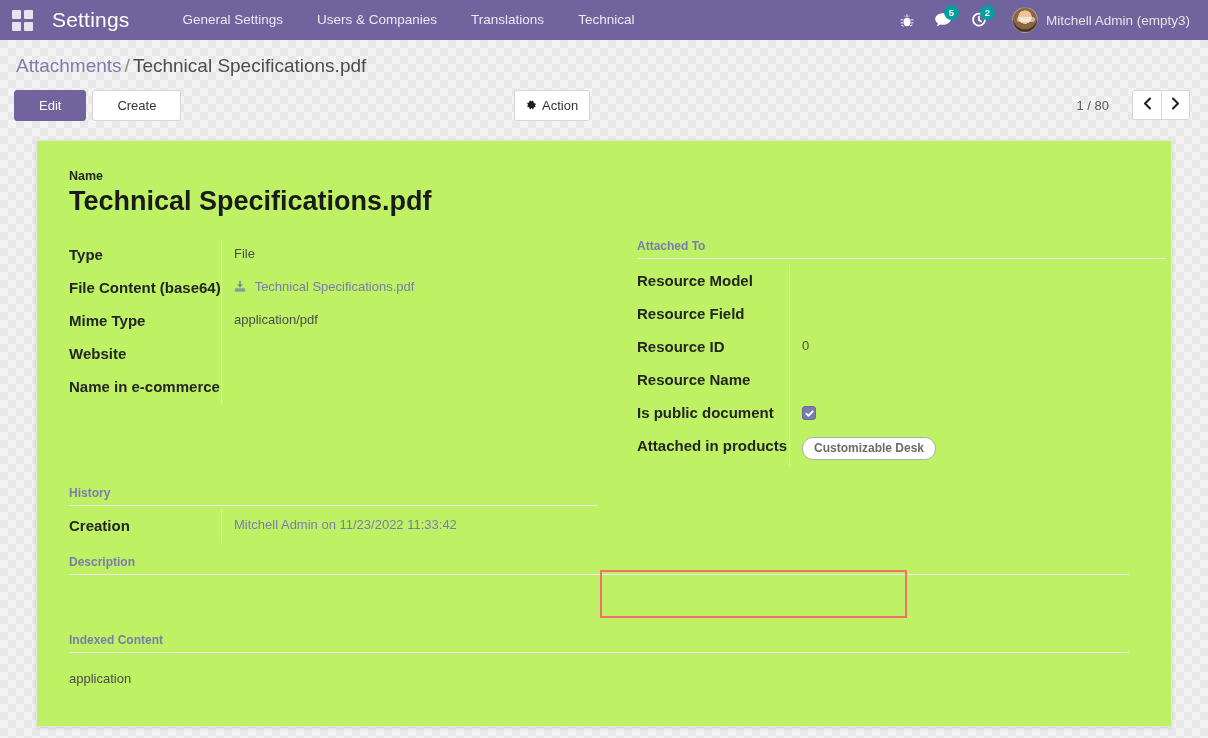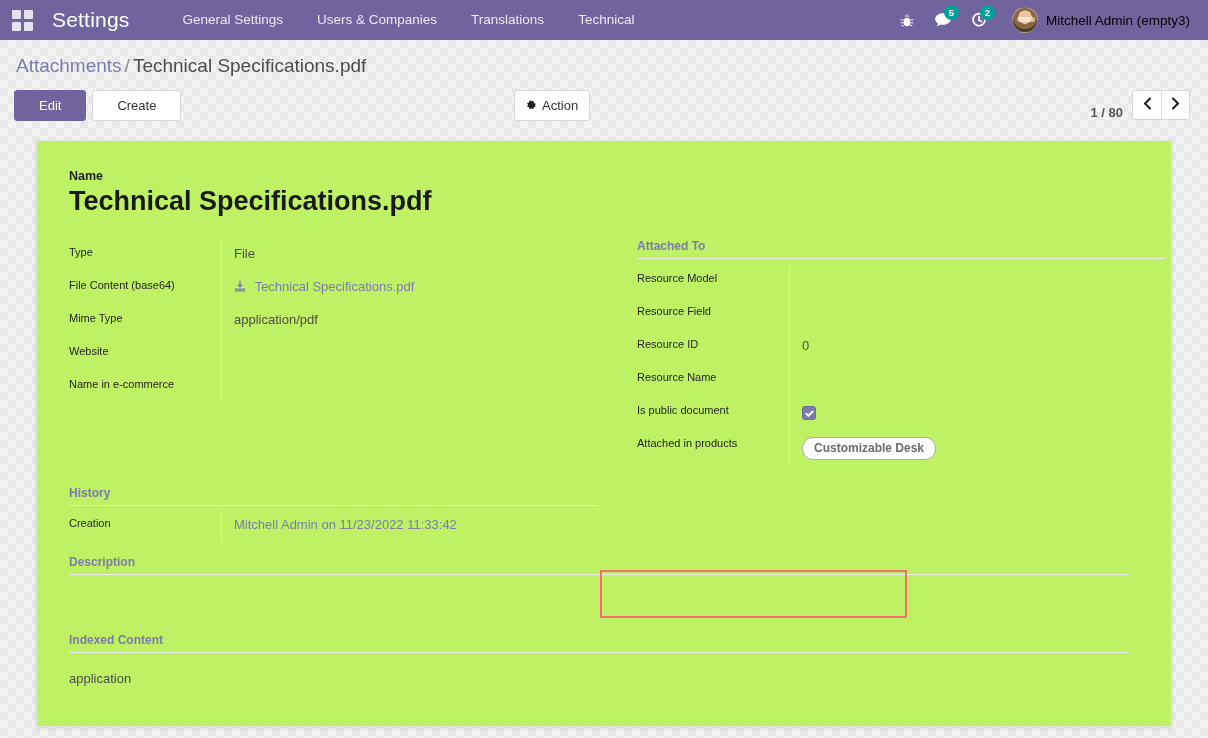--- a/index.html
+++ b/index.html
@@ -70,21 +70,21 @@
     width: 26px; height: 26px; border-radius: 50%;
     background: radial-gradient(circle at 50% 38%, #f0c49b 0 34%, #8a6642 36% 62%, #4a3a2a 64% 100%);
     border: 1px solid rgba(255,255,255,.35);
     overflow: hidden; position: relative; flex: none;
   }
   .avatar::after {
     content: ""; position: absolute; left: 4px; top: 9px;
     width: 18px; height: 5px; border-radius: 3px;
     background: rgba(255,255,255,.55);
   }
-  .user-name { font-size: 13.5px; color: #000000; white-space: nowrap; }
+  .user-name { font-size: 13.5px; color: #e5e5e5; white-space: nowrap; }
 
   
   .control-panel {
     position: absolute; top: 40px; left: 0; width: 1208px; height: 92px;
   }
   .breadcrumb {
     position: absolute; left: 16px; top: 14px;
     font-size: 19px; line-height: 24px; white-space: nowrap;
   }
   .bc-link { color: #7c7bad; cursor: pointer; }
@@ -104,21 +104,21 @@
   .action-wrap { position: absolute; left: 514px; top: 50px; }
   .btn-action {
     background: #ffffff; border: 1px solid #d6d6d6; border-radius: 3px;
     font-size: 13px; color: #333; padding: 8px 11px; cursor: pointer;
     display: flex; align-items: center; gap: 5px; line-height: 1;
   }
   .gear { width: 11px; height: 11px; display: block; }
 
   .pager {
     position: absolute; right: 18px; top: 50px;
-    display: flex; align-items: flex-end; gap: 9px; font-weight: bold;
+    display: flex; align-items: center; gap: 23px;
   }
   .pager-count { font-size: 13px; color: #55555a; white-space: nowrap; }
   .pager-btns { display: flex; border: 1px solid #d6d6d6; border-radius: 3px; overflow: hidden; }
   .pager-btn {
     width: 28px; height: 28px; background: #ffffff;
     display: flex; align-items: center; justify-content: center;
     cursor: pointer; color: #2b2b2b;
   }
   .pager-btn + .pager-btn { border-left: 1px solid #d6d6d6; }
 
@@ -141,21 +141,21 @@
     line-height: 1.14; margin: 0 0 22px 0;
   }
 
   .cols { display: flex; gap: 0; }
   .col-left { width: 528px; flex: none; }
   .col-right { width: 528px; flex: none; margin-left: 40px; }
 
   .field-row { display: flex; align-items: flex-start; min-height: 33px; }
   .field-label {
     width: 152px; flex: none;
-    font-size: 11px; font-weight: normal; color: #252525;
+    font-size: 15px; font-weight: bold; color: #252525;
     padding: 7px 0 6px 0; line-height: 1.25;
   }
   .field-value {
     flex: 1; font-size: 13px; color: #4c4c4c;
     padding: 7px 0 6px 12px; line-height: 1.25;
     border-left: 1px solid #e0e0e0;
     min-height: 33px;
   }
   .col-left .field-value { margin-left: 0; }
   .link-value { color: #7c7bad; cursor: pointer; }

